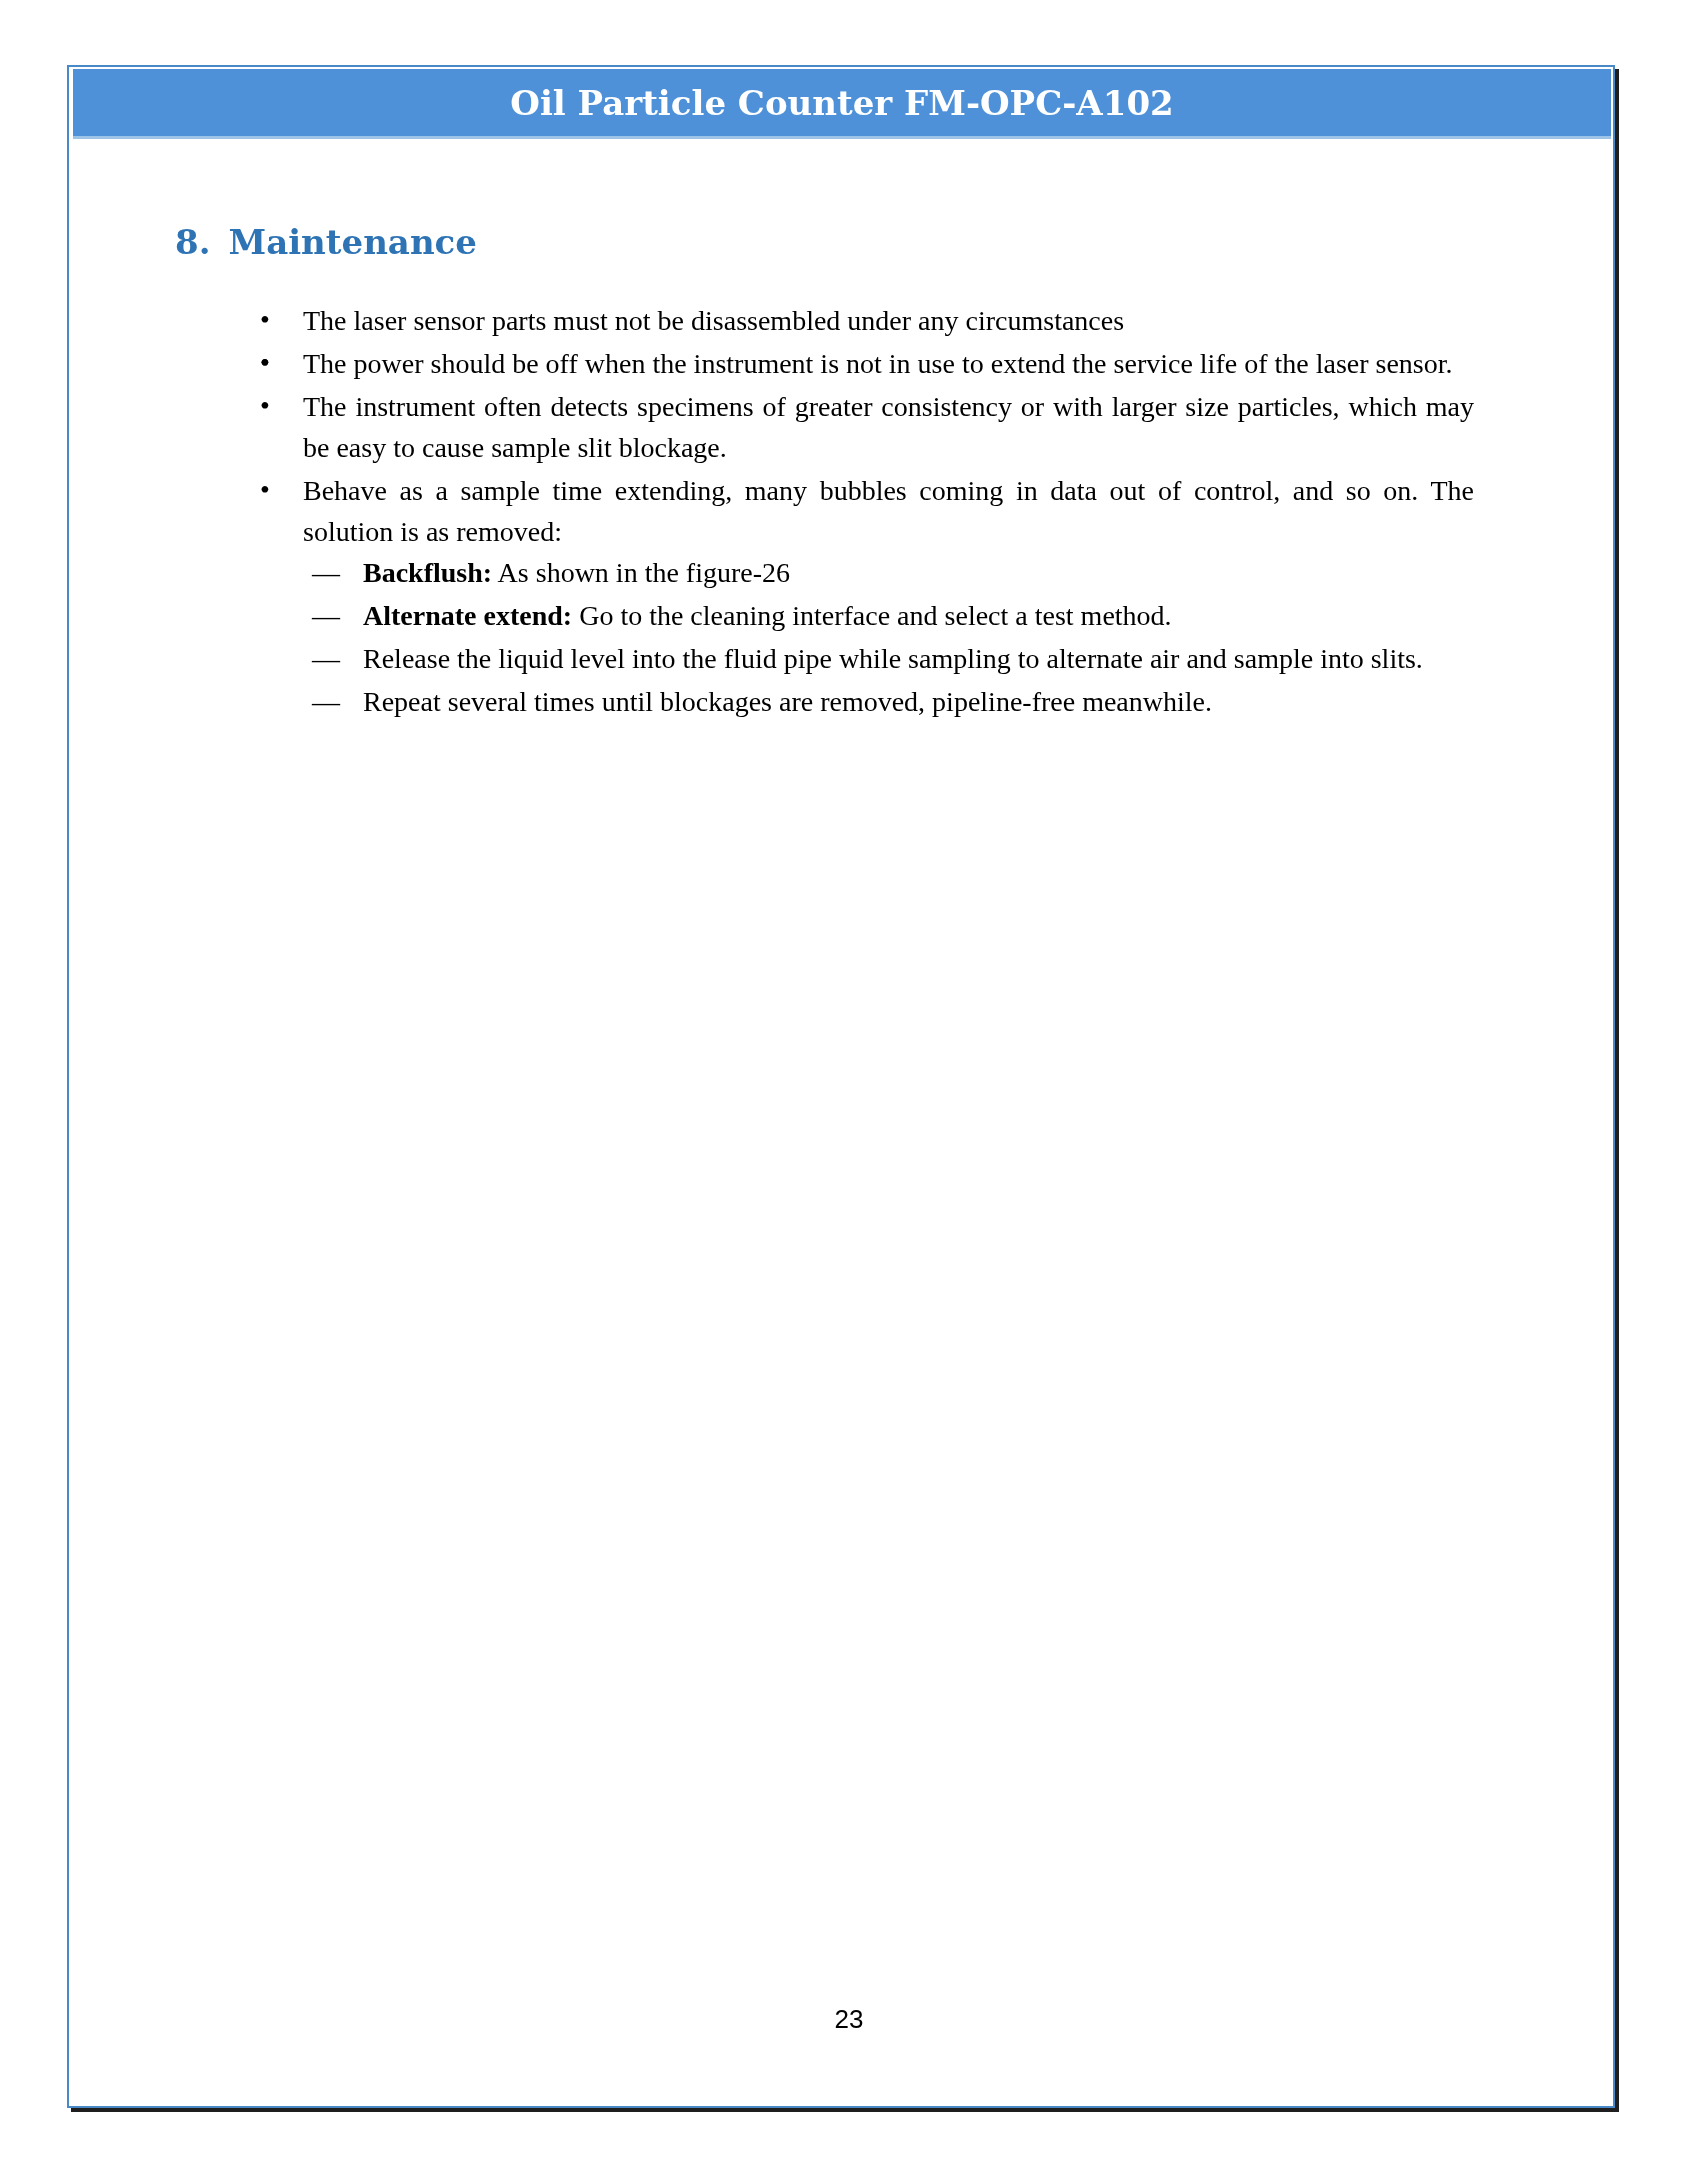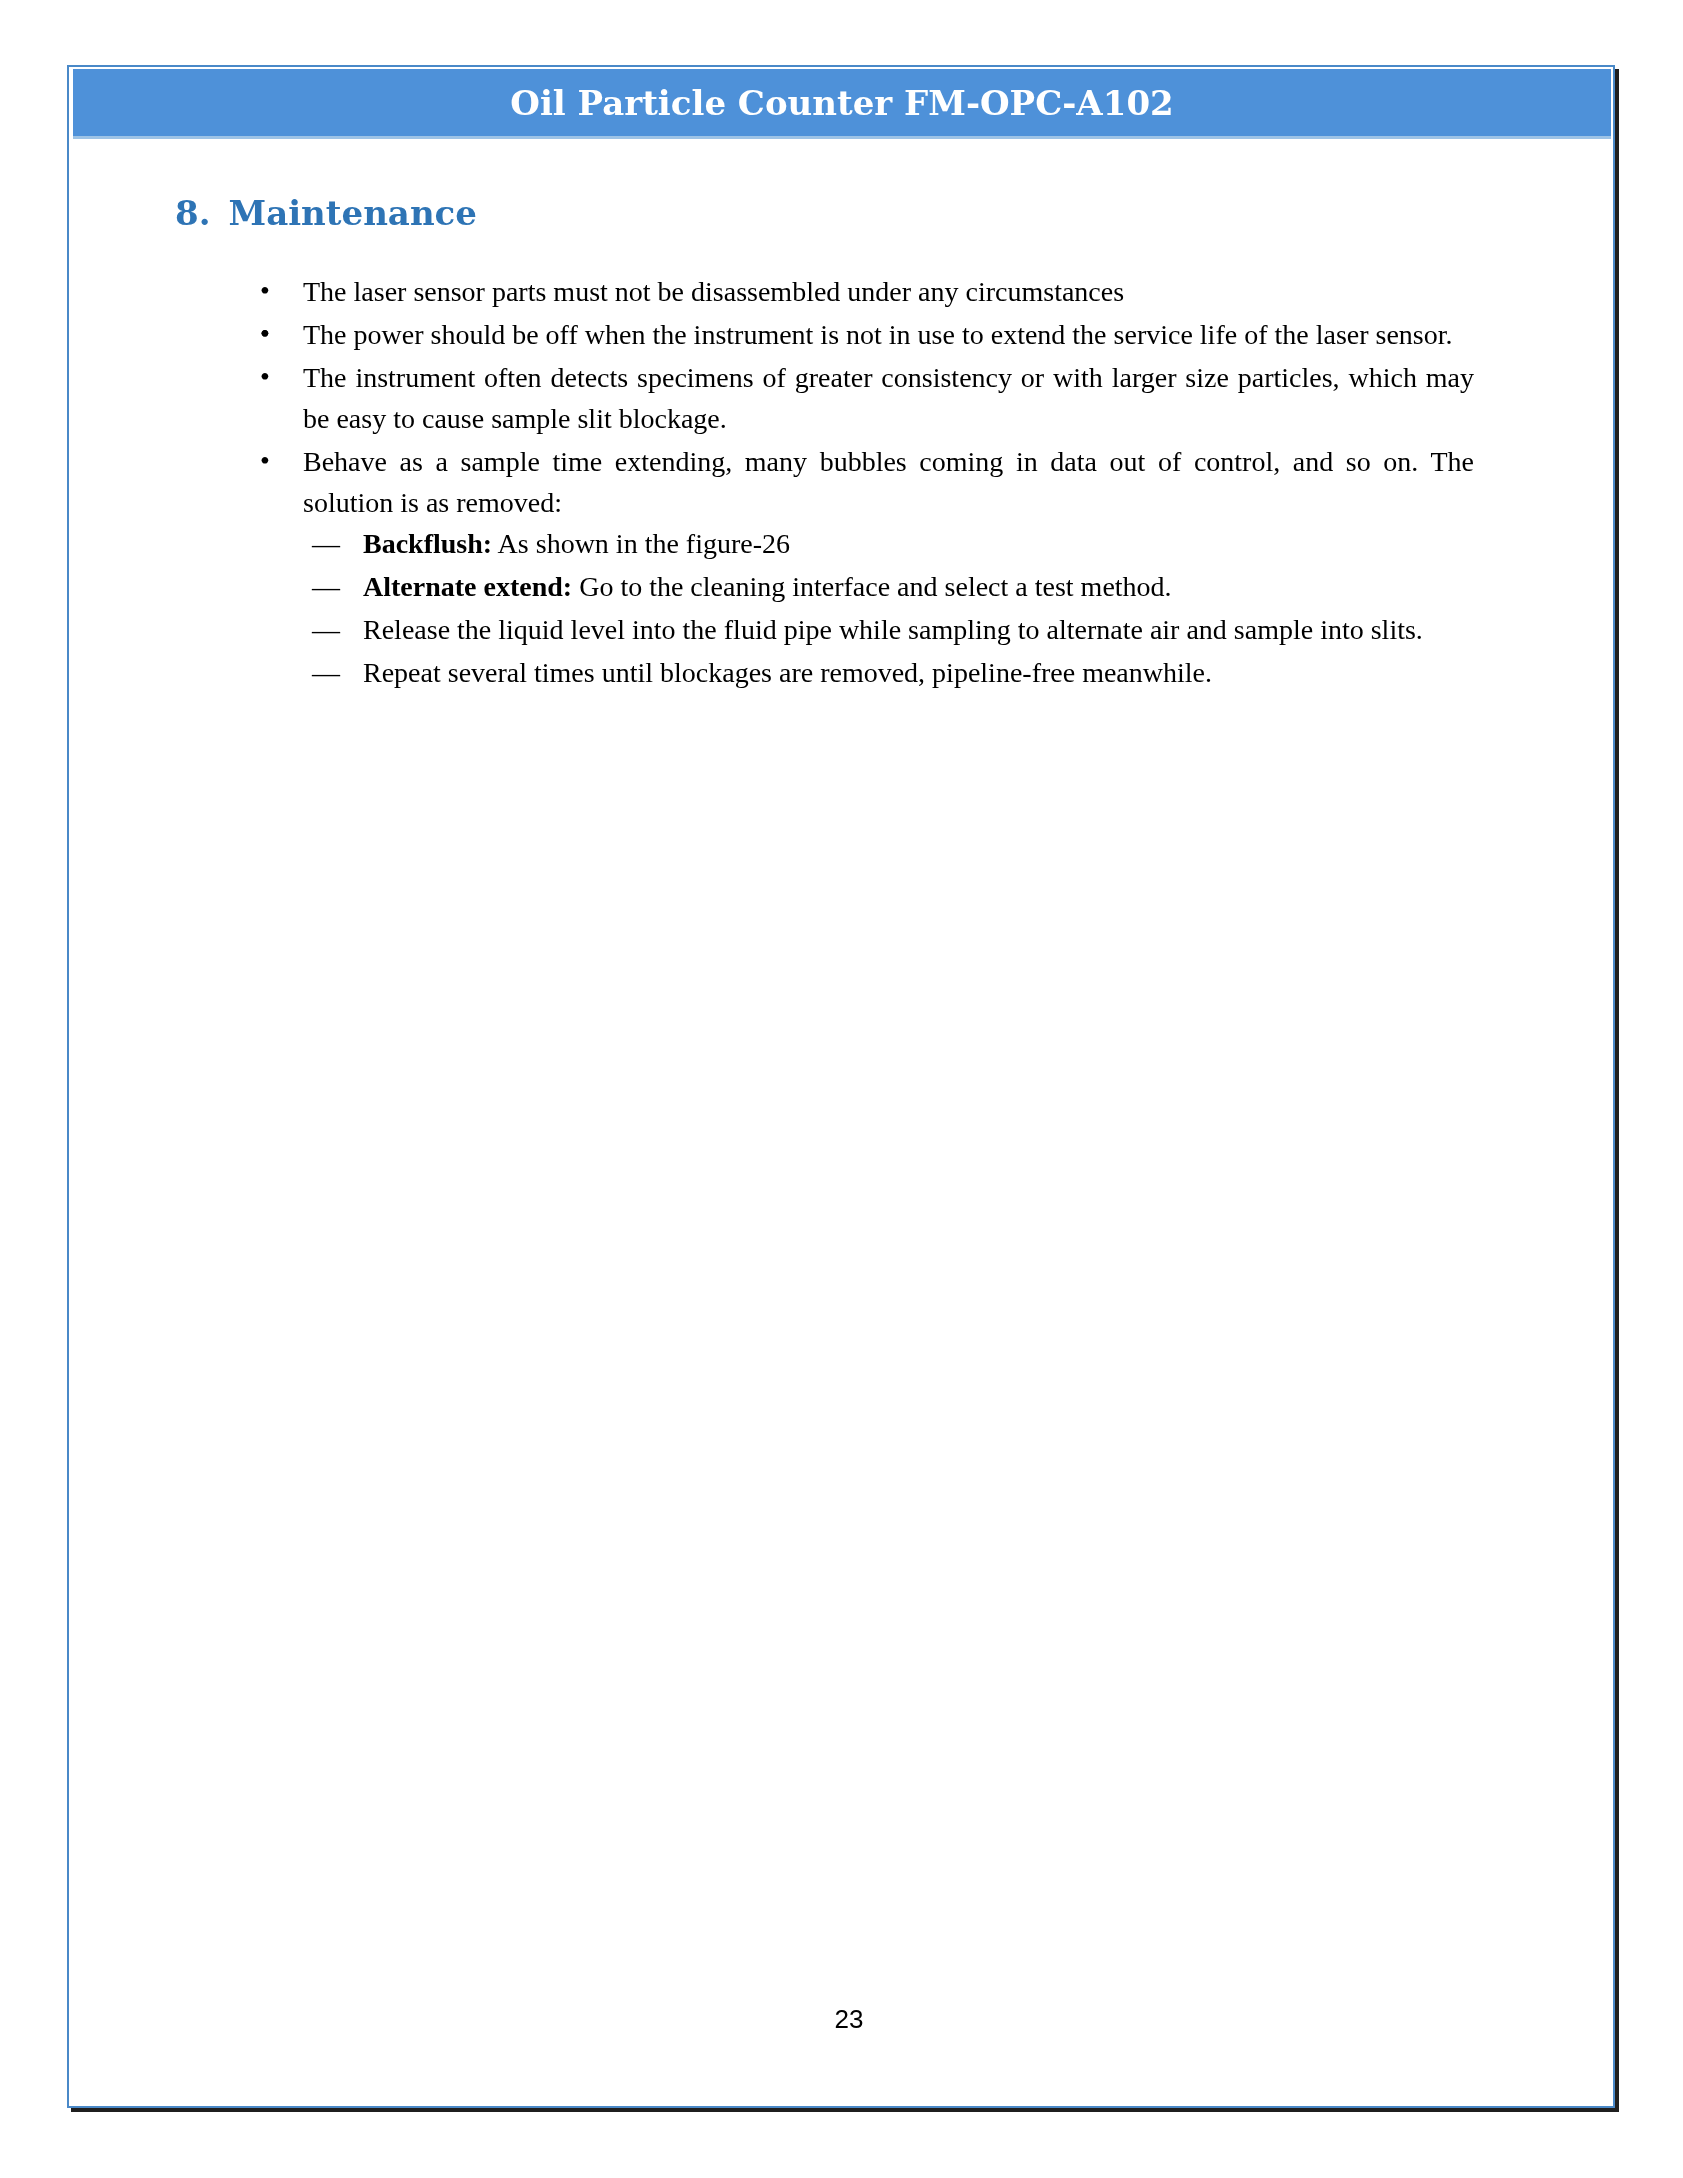--- a/index.html
+++ b/index.html
@@ -35,20 +35,21 @@
     justify-content: center;
   }
   .header-title {
     font-family: "DejaVu Serif", serif;
     font-weight: bold;
     font-size: 34px;
     color: var(--header-text, #ffffff);
   }
   .content {
     padding: 54px 139px 0 106px;
+    margin-top: 29px;
   }
   .section-heading {
     margin: 0 0 38px 0;
     font-family: "DejaVu Serif", serif;
     font-weight: bold;
     font-size: 34px;
     line-height: 40px;
     color: var(--heading-color, #2e74b5);
   }
   .section-number {

